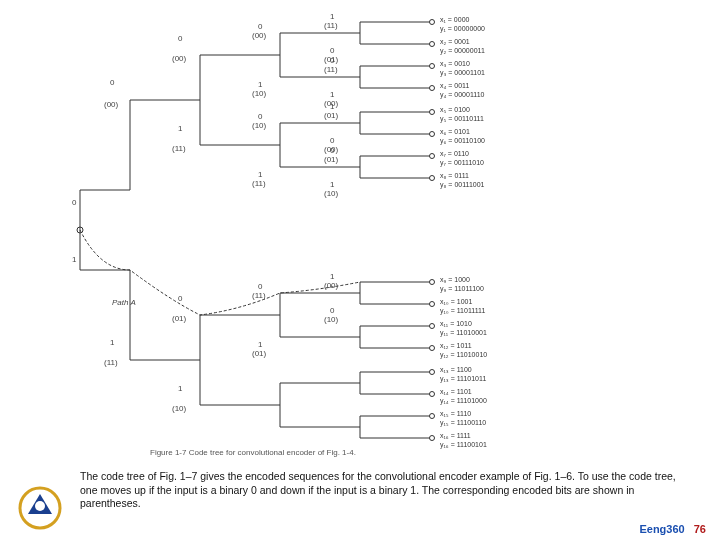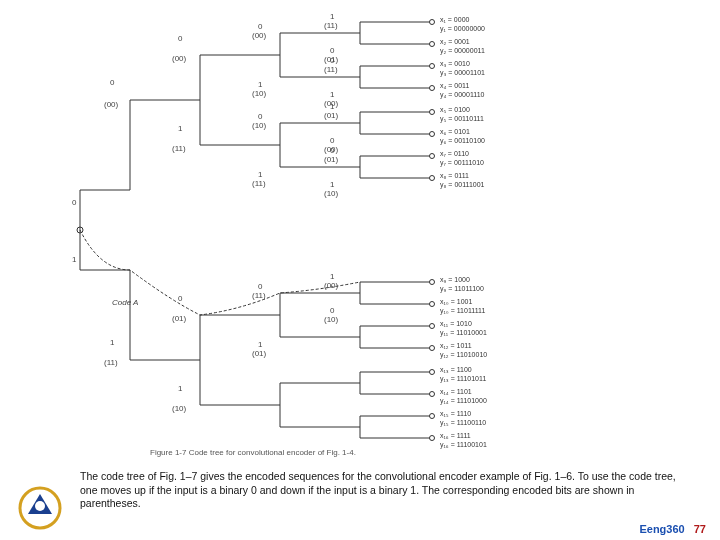--- a/index.html
+++ b/index.html
@@ -207,29 +207,29 @@
 <div class="node-label" style="left:110px;top:338px">1</div>
 <div class="node-label" style="left:104px;top:358px">(11)</div>
 <div class="node-label" style="left:178px;top:34px">0</div>
 <div class="node-label" style="left:172px;top:54px">(00)</div>
 <div class="node-label" style="left:178px;top:124px">1</div>
 <div class="node-label" style="left:172px;top:144px">(11)</div>
 <div class="node-label" style="left:178px;top:294px">0</div>
 <div class="node-label" style="left:172px;top:314px">(01)</div>
 <div class="node-label" style="left:178px;top:384px">1</div>
 <div class="node-label" style="left:172px;top:404px">(10)</div>
-<div class="node-label" style="left:112px;top:298px;font-style:italic">Code A</div>
+<div class="node-label" style="left:112px;top:298px;font-style:italic">Path A</div>
 
 <div class="caption-text">Figure 1-7  Code tree for convolutional encoder of Fig. 1-4.</div>
 <div class="body-text">The code tree of Fig. 1–7 gives the encoded sequences for the convolutional encoder example of Fig. 1–6. To use the code tree, one moves up if the input is a binary 0 and down if the input is a binary 1. The corresponding encoded bits are shown in parentheses.</div>
 
 <div class="logo">
 <svg viewBox="0 0 44 44">
       <circle cx="22" cy="22" r="20" fill="none" stroke="#d4a020" stroke-width="3"></circle>
       <polygon points="22,8 34,28 10,28" fill="#1a3f8f"></polygon>
       <circle cx="22" cy="20" r="5" fill="#fff"></circle>
     </svg>
 </div>
 
 <div class="footer">
 <span class="c1">Eeng360</span>
-<span class="c2">77</span>
+<span class="c2">76</span>
 </div>
 
 </body></html>

